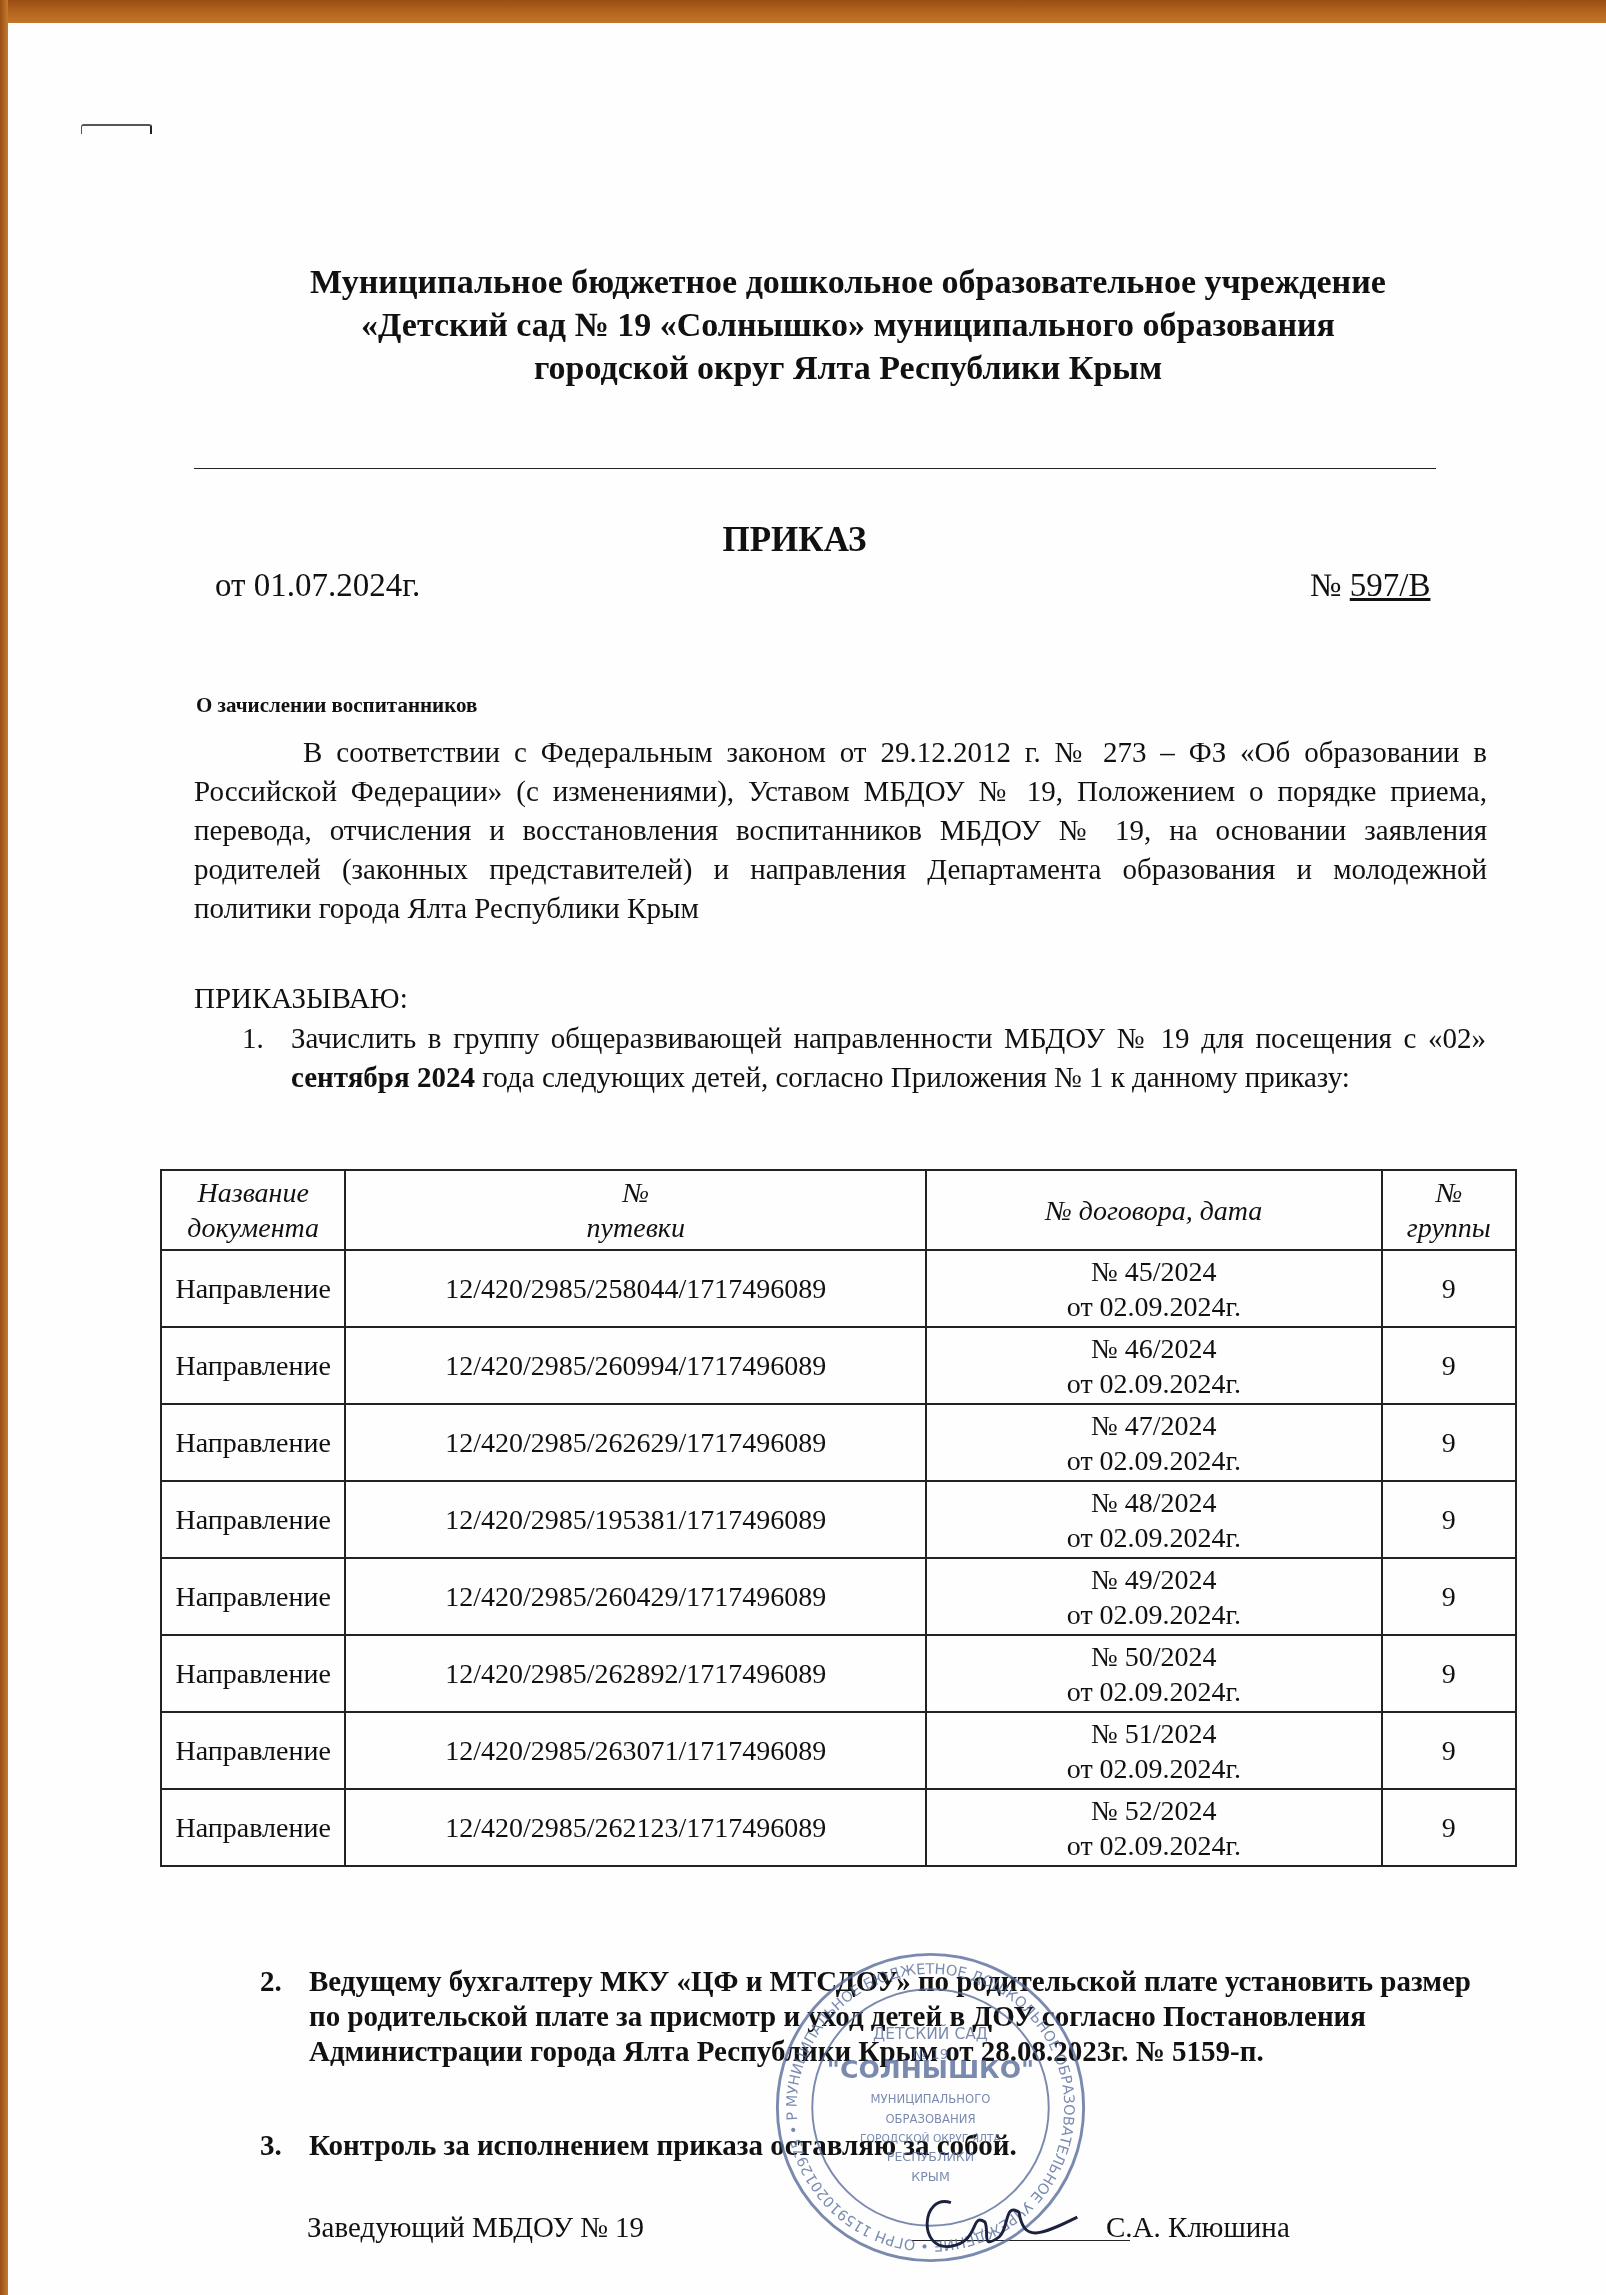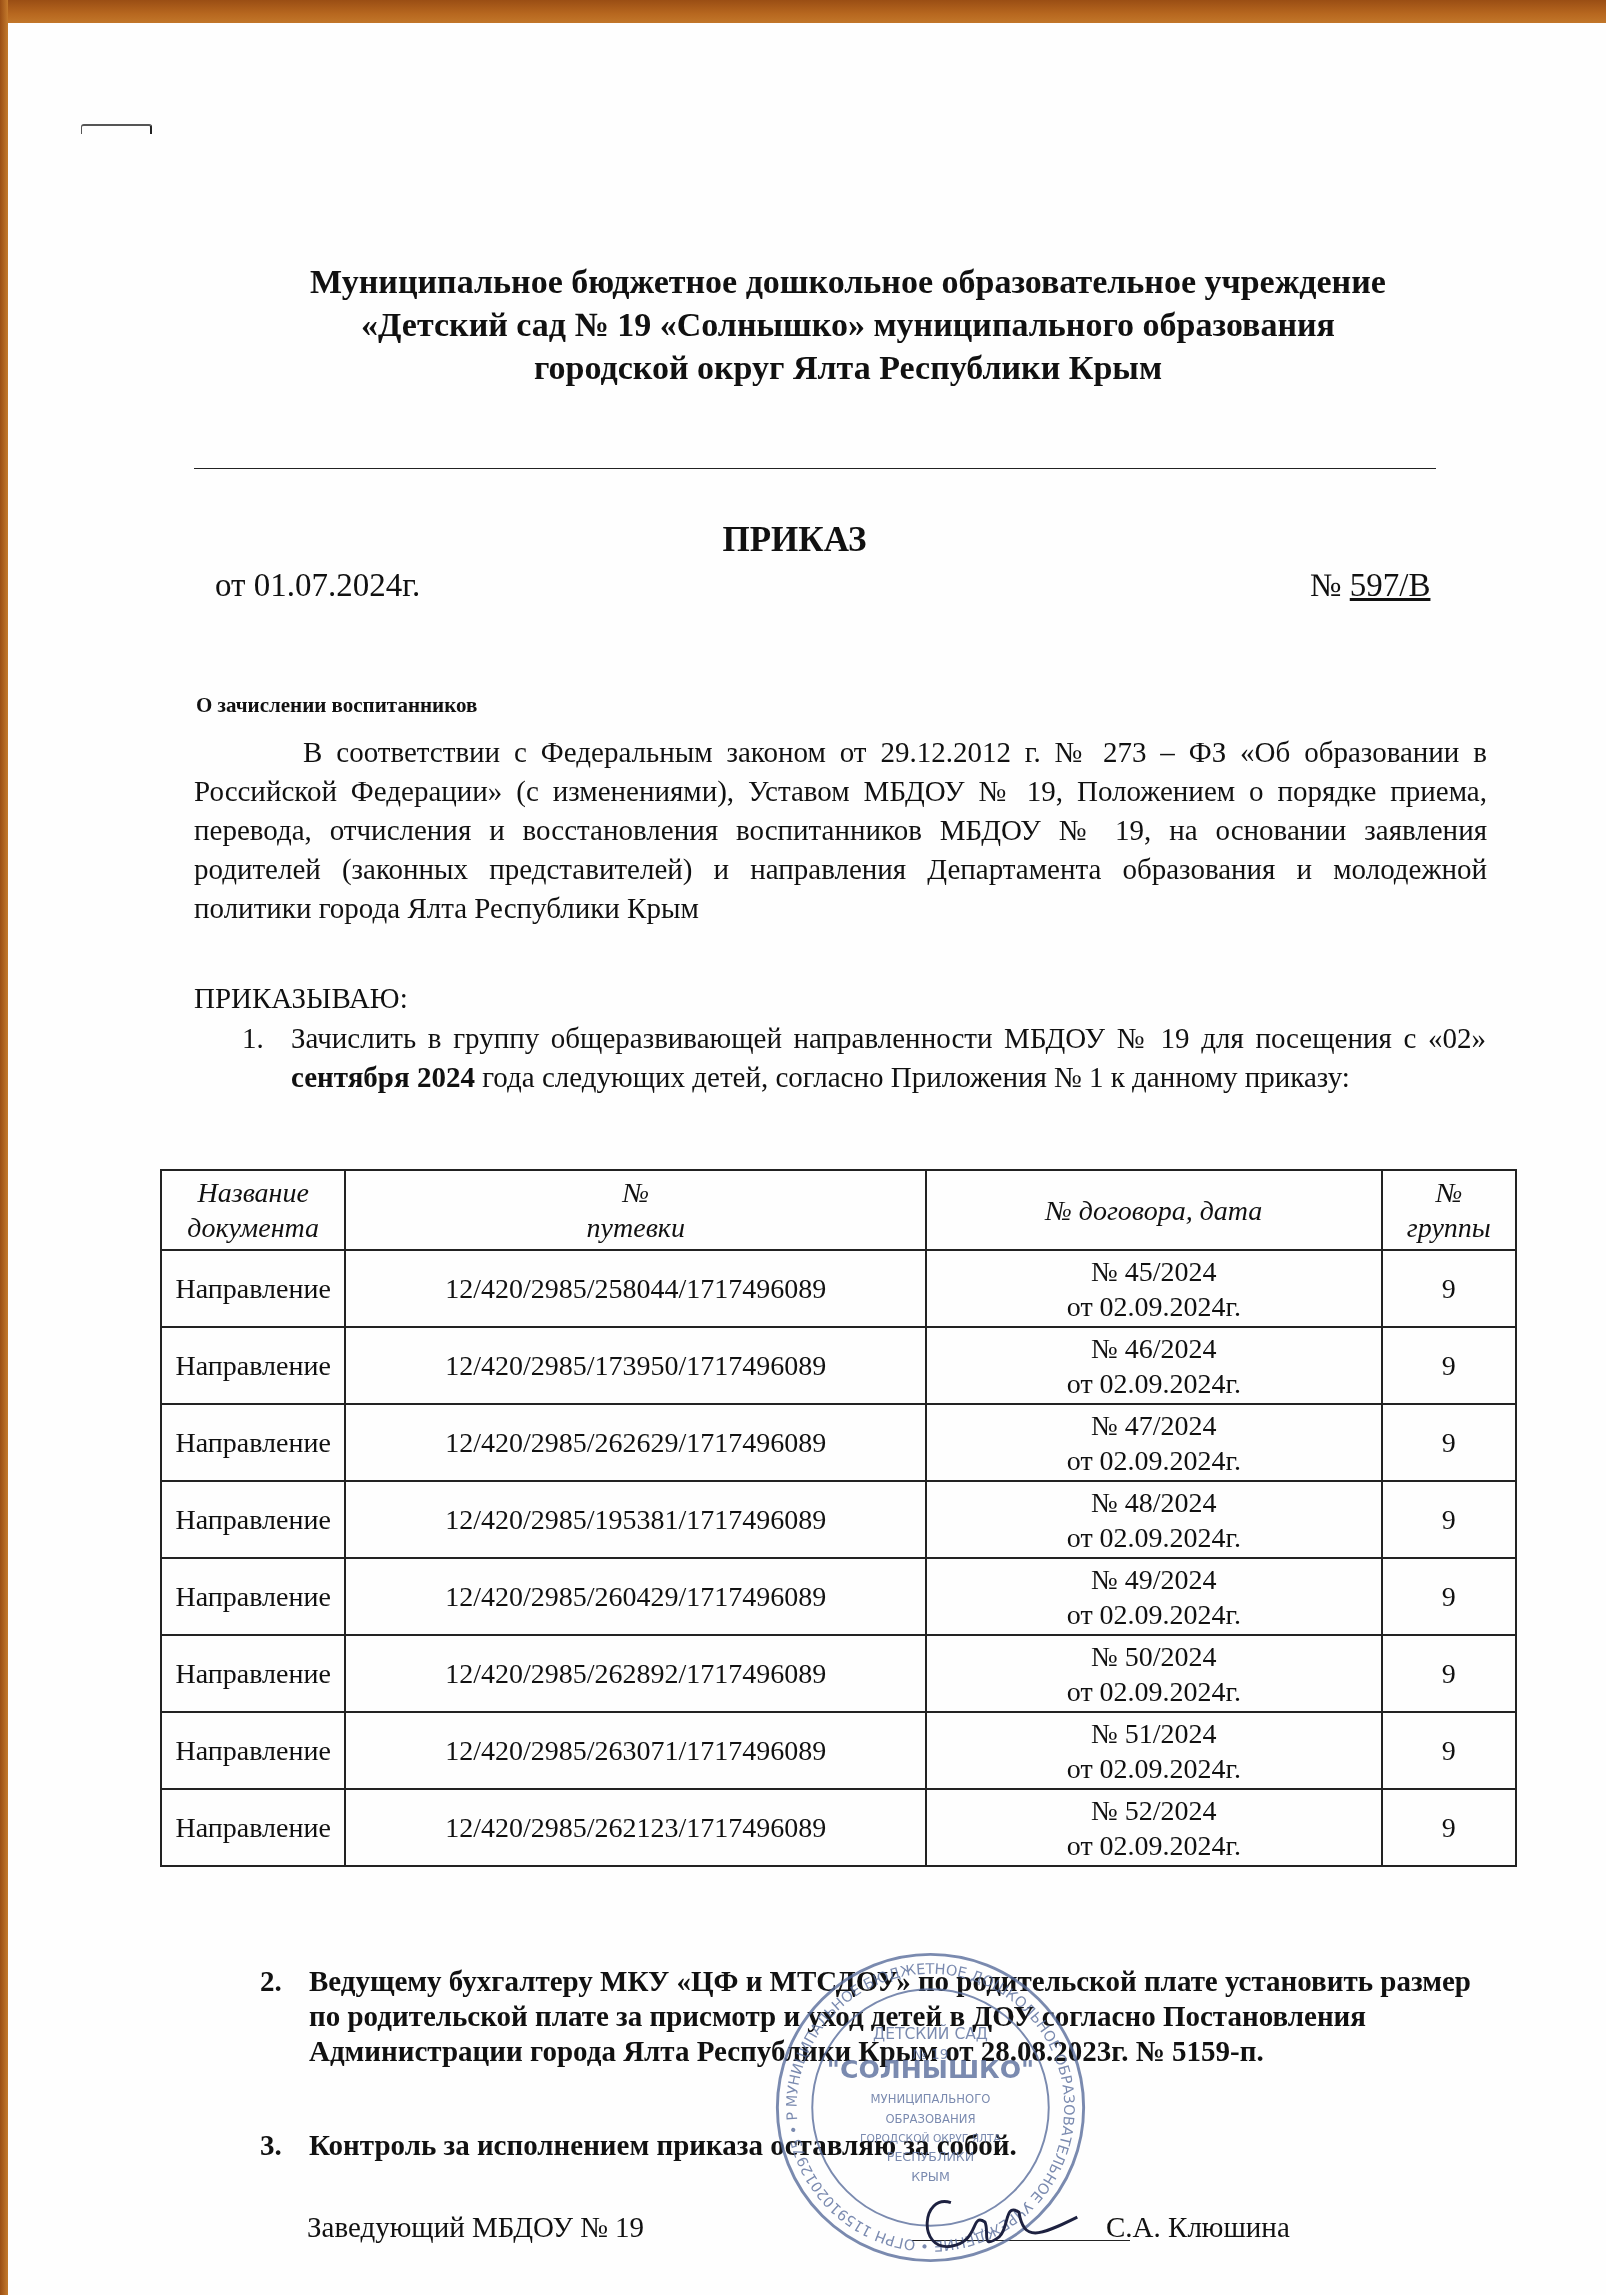--- a/index.html
+++ b/index.html
@@ -126,21 +126,21 @@
   </thead>
   <tbody id="table-body">
       <tr>
         <td>Направление</td>
         <td>12/420/2985/258044/1717496089</td>
         <td><span>№ 45/2024</span><br><span>от 02.09.2024г.</span></td>
         <td>9</td>
       </tr>
       <tr>
         <td>Направление</td>
-        <td>12/420/2985/173950/1717496089</td>
+        <td>12/420/2985/260994/1717496089</td>
         <td><span>№ 46/2024</span><br><span>от 02.09.2024г.</span></td>
         <td>9</td>
       </tr>
       <tr>
         <td>Направление</td>
         <td>12/420/2985/262629/1717496089</td>
         <td><span>№ 47/2024</span><br><span>от 02.09.2024г.</span></td>
         <td>9</td>
       </tr>
       <tr>

